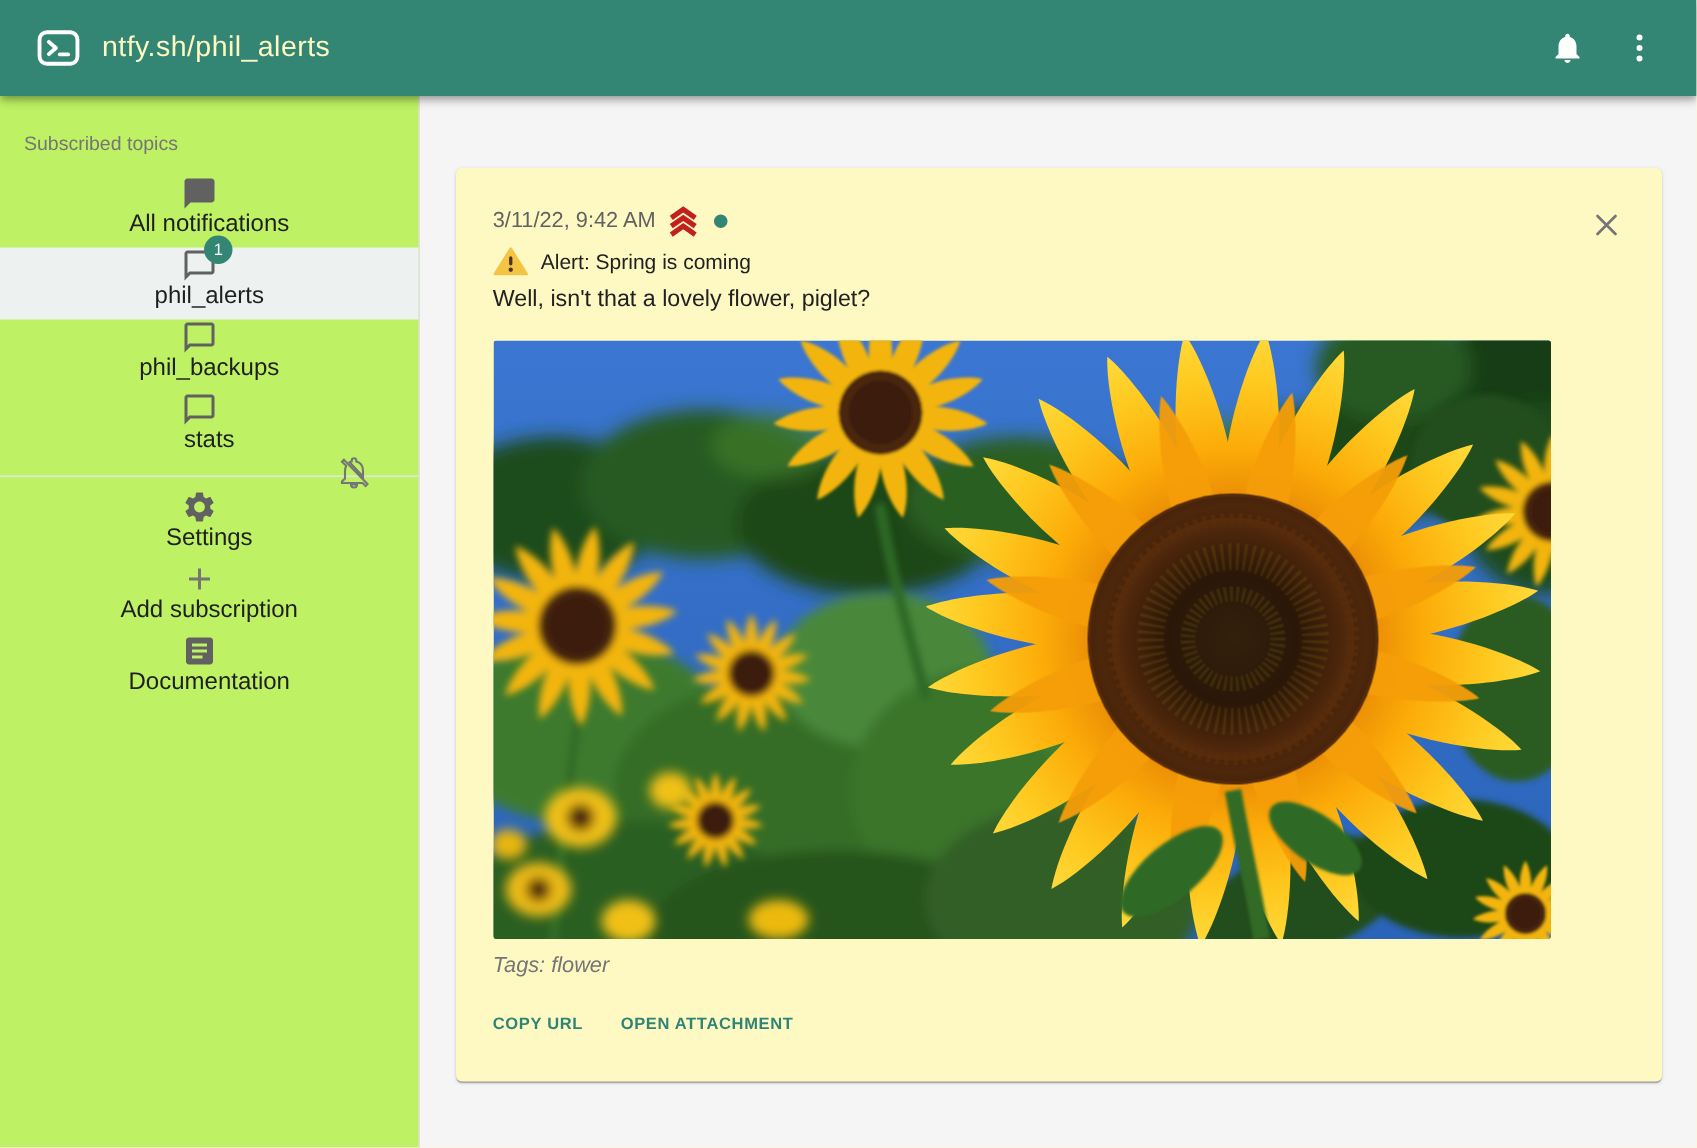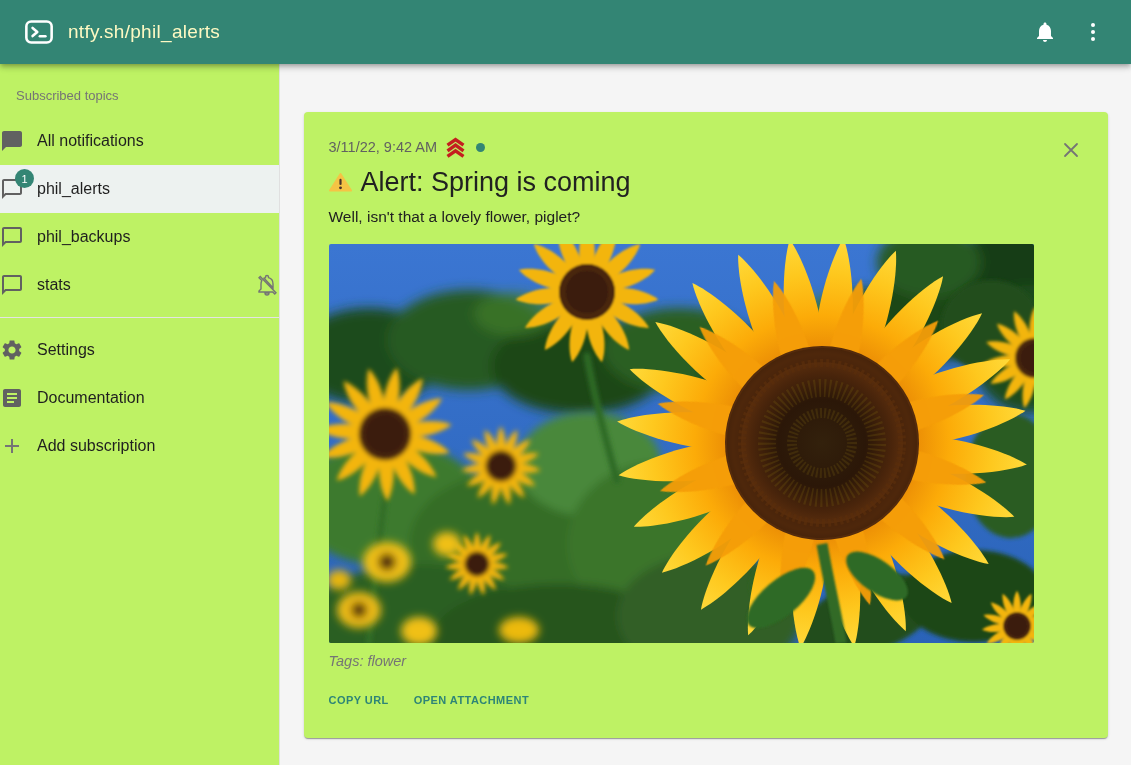--- a/index.html
+++ b/index.html
@@ -24,48 +24,48 @@
     display:flex; align-items:center; justify-content:center; cursor:pointer; padding:0;
   }
   
   .shell { display:flex; height:701px; }
   .sidebar {
     width:280px; flex:none; background:#bef264; border-right:1px solid #e0e0e0;
     padding-top:18px;
   }
   .section-label { color:#757575; font-size:13px; padding:6px 16px 14px; }
   .nav-item {
-    height:48px; display:flex; align-items:center; padding:0 0; cursor:pointer;
+    height:48px; display:flex; align-items:center; padding:0 31px; cursor:pointer;flex-direction:column;
   }
   .nav-item.selected { background:#edf2f0; }
   .nav-icon { width:24px; height:24px; margin-right:13px; position:relative; flex:none; }
   .nav-label { font-size:16px; color:#1f1f1f; }
   .badge {
     position:absolute; top:-8px; right:-10px; min-width:19px; height:19px;
     background:#338574; color:#fff; border-radius:10px; font-size:11px; font-weight:500;
     display:flex; align-items:center; justify-content:center; padding:0 4px;
   }
   .trailing-icon { margin-left:auto; width:24px; height:24px; }
   .divider { border-top:1px solid #e4e4e4; margin:8px 0; }
   
   .content { flex:1; overflow:hidden; }
   .card {
-    width:804px; margin:48px auto 0; background:#bef264; border-radius:4px;
+    width:804px; margin:48px auto 0; background:#fef9c3; border-radius:4px;
     position:relative; padding:25px 25px 24px;
     box-shadow:0 2px 1px -1px rgba(0,0,0,.2),0 1px 1px 0 rgba(0,0,0,.14),0 1px 3px 0 rgba(0,0,0,.12);
   }
   .close {
     position:absolute; top:24px; right:23px; width:28px; height:28px;
     background:none; border:none; cursor:pointer; padding:2px;
   }
   .meta { display:flex; align-items:center; gap:5px; color:#616161; font-size:14.5px; height:20px; }
   .priority-icon { display:flex; align-items:center; margin-left:2px; }
   .unread-dot { width:9px; height:9px; border-radius:50%; background:#338574; margin-left:4px; }
   .ntitle {
-    margin:7px 0 0; font-size:27px; font-weight:400; color:#212121;
+    margin:7px 0 0; font-size:14px; font-weight:400; color:#212121;
     display:flex; align-items:center; gap:9px; line-height:1.4;
   }
   .warn-icon { display:flex; align-items:center; }
   .nbody { margin:4px 0 0; font-size:15.5px; color:#212121; line-height:1.45; }
   .attachment { margin-top:16px; cursor:pointer; font-size:0; }
   .attachment svg { width:705px; height:399px; border-radius:2px; display:block; }
   .tags { margin:10px 0 0; font-size:14.5px; color:#757575;font-style:italic; }
   .actions { margin-top:17px; display:flex; gap:9px; margin-left:-8px; }
   .actions button {
     background:none; border:none; cursor:pointer; font-family:inherit;
@@ -156,34 +156,34 @@
         <span class="nav-icon">
           <svg viewBox="0 0 24 24" width="24" height="24" fill="#616161">
             <path d="M19.14 12.94c.04-.3.06-.61.06-.94 0-.32-.02-.64-.07-.94l2.03-1.58c.18-.14.23-.41.12-.61l-1.92-3.32c-.12-.22-.37-.29-.59-.22l-2.39.96c-.5-.38-1.03-.7-1.62-.94l-.36-2.54c-.04-.24-.24-.41-.48-.41h-3.84c-.24 0-.43.17-.47.41l-.36 2.54c-.59.24-1.13.57-1.62.94l-2.39-.96c-.22-.08-.47 0-.59.22L2.74 8.87c-.12.21-.08.47.12.61l2.03 1.58c-.05.3-.09.63-.09.94s.02.64.07.94l-2.03 1.58c-.18.14-.23.41-.12.61l1.92 3.32c.12.22.37.29.59.22l2.39-.96c.5.38 1.03.7 1.62.94l.36 2.54c.05.24.24.41.48.41h3.84c.24 0 .44-.17.47-.41l.36-2.54c.59-.24 1.13-.56 1.62-.94l2.39.96c.22.08.47 0 .59-.22l1.92-3.32c.12-.22.07-.47-.12-.61l-2.01-1.58zM12 15.6c-1.98 0-3.6-1.62-3.6-3.6s1.62-3.6 3.6-3.6 3.6 1.62 3.6 3.6-1.62 3.6-3.6 3.6z"></path>
           </svg>
         </span>
         <span class="nav-label">Settings</span>
       </div>
 
       <div class="nav-item">
         <span class="nav-icon">
-          <svg viewBox="0 0 24 24" width="24" height="24" fill="#616161">
-            <path d="M19 3H5c-1.1 0-2 .9-2 2v14c0 1.1.9 2 2 2h14c1.1 0 2-.9 2-2V5c0-1.1-.9-2-2-2zm-5 14H7v-2h7v2zm3-4H7v-2h10v2zm0-4H7V7h10v2z"></path>
-          </svg>
-        </span>
-        <span class="nav-label">Documentation</span>
-      </div>
-
-      <div class="nav-item">
-        <span class="nav-icon">
           <svg viewBox="0 0 24 24" width="24" height="24" fill="none" stroke="#757575" stroke-width="2">
             <path d="M12 5v14M5 12h14"></path>
           </svg>
         </span>
         <span class="nav-label">Add subscription</span>
+      </div>
+
+      <div class="nav-item">
+        <span class="nav-icon">
+          <svg viewBox="0 0 24 24" width="24" height="24" fill="#616161">
+            <path d="M19 3H5c-1.1 0-2 .9-2 2v14c0 1.1.9 2 2 2h14c1.1 0 2-.9 2-2V5c0-1.1-.9-2-2-2zm-5 14H7v-2h7v2zm3-4H7v-2h10v2zm0-4H7V7h10v2z"></path>
+          </svg>
+        </span>
+        <span class="nav-label">Documentation</span>
       </div>
     </nav>
 
     <main class="content">
       <section class="card">
 
         <button class="close">
           <svg viewBox="0 0 24 24" width="24" height="24">
             <path d="M6 6l12 12M18 6L6 18" stroke="#757575" stroke-width="1.8" stroke-linecap="round"></path>
           </svg>

